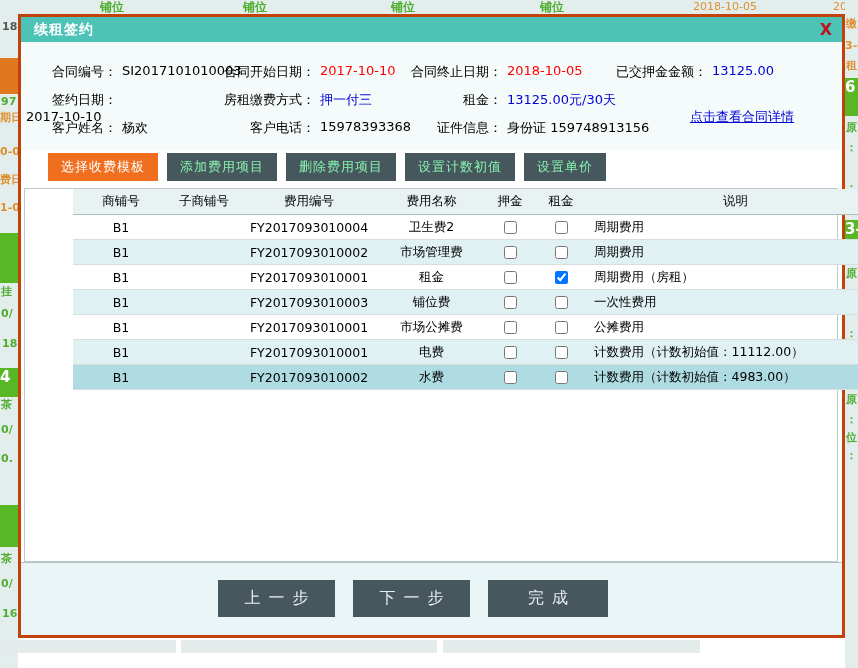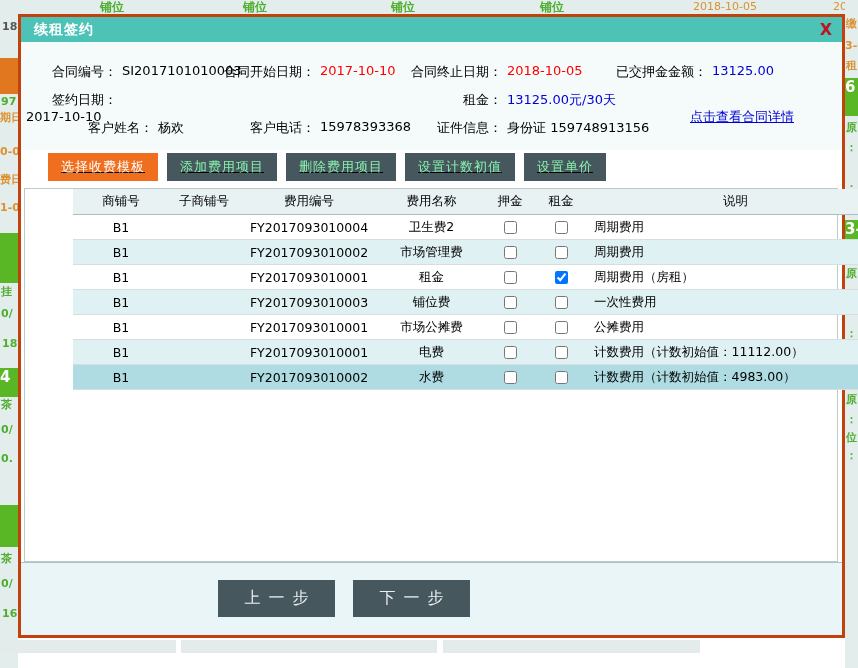--- a/index.html
+++ b/index.html
@@ -27,21 +27,21 @@
   .titlebar .title{position:absolute;left:13px;top:4px;color:#ffffff;font-weight:bold;font-size:14px;letter-spacing:1px;}
   .close-x{position:absolute;right:10px;top:3px;color:#c2121f;font-weight:bold;font-size:16px;cursor:pointer;font-family:"DejaVu Sans",sans-serif;}
   .form-panel{position:absolute;left:0;top:25px;width:100%;height:108px;background:#f5fbfa;}
   .field{position:absolute;height:17px;font-size:13px;white-space:nowrap;display:flex;}
   .field .lbl{display:inline-block;text-align:right;color:#000000;flex:none;}
   .field .val{margin-left:5px;color:#000000;}
   .v-red .val{color:#ff0000;}
   .v-blue .val{color:#0000d8;}
   .link{position:absolute;left:669px;top:66px;font-size:13px;color:#0000d8;text-decoration:underline;cursor:pointer;white-space:nowrap;}
   
-  .toolbar{position:absolute;left:27px;top:136px;height:42px;display:flex;gap:9px;text-decoration:underline;}
+  .toolbar{position:absolute;left:27px;top:136px;height:42px;display:flex;gap:9px;}
   .tb-btn{height:28px;padding:0 13px;border:none;background:#46585e;color:#86efac;font-size:13px;
     font-family:"DejaVu Sans",sans-serif;letter-spacing:1px;cursor:pointer;line-height:28px;}
   .tb-btn.primary{background:#f06f1f;color:#ffffff;}
   
   .table-wrap{position:absolute;left:3px;top:171px;width:814px;height:374px;background:#ffffff;
     border:1px solid #bccaca;box-sizing:border-box;}
   .thead,.trow{display:flex;width:100%;box-sizing:border-box;margin-left:48px;}
   .thead{height:26px;background:#e8f2f3;border-bottom:1px solid #aebdbd;}
   .trow{height:25px;border-bottom:1px solid #d6dede;cursor:pointer;}
   .trow:nth-child(odd){background:#e0f1f4;}
@@ -142,28 +142,32 @@
     </div>
     <div class="field v-blue" style="left:560px;top:21px;">
       <span class="lbl" style="width:126px;">已交押金金额：</span>
       <span class="val">13125.00</span>
     </div>
 
     <div class="field" style="left:0;top:49px;flex-direction:column;">
       <span class="lbl" style="width:96px;">签约日期：</span>
       <span class="val">2017-10-10</span>
     </div>
+    <div class="field v-blue" style="left:180px;top:49px;">
+      <span class="lbl" style="width:114px;">房租缴费方式：</span>
+      <span class="val">押一付三</span>
+    </div>
     <div class="field v-blue" style="left:368px;top:49px;">
       <span class="lbl" style="width:113px;">租金：</span>
       <span class="val">13125.00元/30天</span>
     </div>
     <span class="link">点击查看合同详情</span>
 
     <div class="field" style="left:0;top:77px;">
-      <span class="lbl" style="width:96px;padding-left:36px;">客户姓名：</span>
+      <span class="lbl" style="width:96px;">客户姓名：</span>
       <span class="val">杨欢</span>
     </div>
     <div class="field" style="left:180px;top:77px;">
       <span class="lbl" style="width:114px;">客户电话：</span>
       <span class="val">15978393368</span>
     </div>
     <div class="field" style="left:368px;top:77px;">
       <span class="lbl" style="width:113px;">证件信息：</span>
       <span class="val">身份证 159748913156</span>
     </div>
@@ -277,15 +281,16 @@
       <div class="td c6">
           <input type="checkbox" class="cb" style="">
         </div>
       <div class="td c7">计数费用（计数初始值：4983.00）</div>
     </div>
   </div>
 
   <div class="footer">
     <button class="step-btn" style="left:197px;width:117px;">上一步</button>
     <button class="step-btn" style="left:332px;width:117px;">下一步</button>
+    <button class="step-btn" style="left:467px;width:120px;">完成</button>
   </div>
 
 </div>
 
 </body></html>

